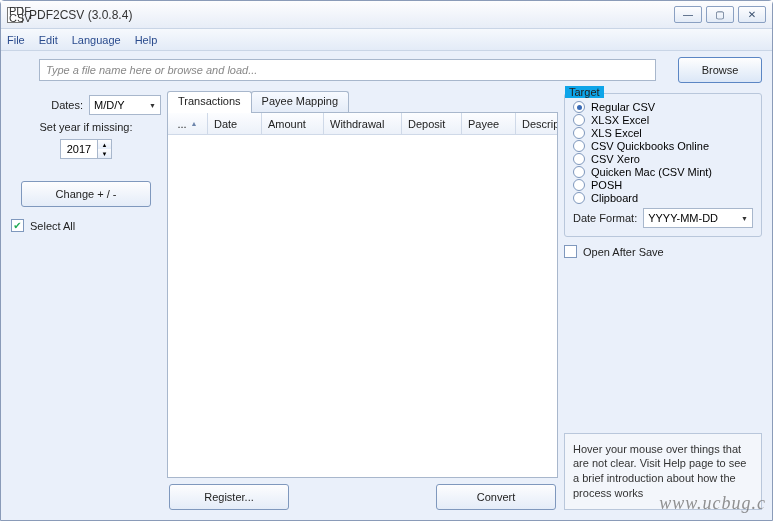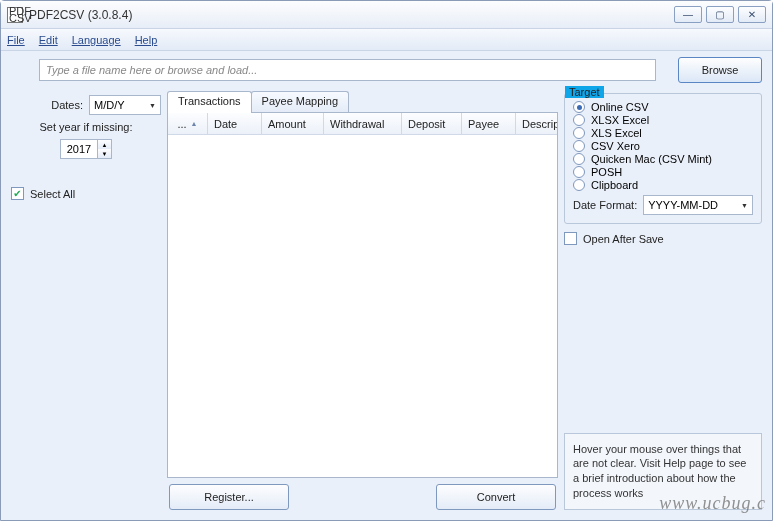--- a/index.html
+++ b/index.html
@@ -5,21 +5,21 @@
 * { box-sizing: border-box; font-family: Tahoma, "Segoe UI", sans-serif; font-size: 11px; }
 body { margin: 0; background: #fff; }
 .window { width: 773px; height: 521px; border: 1px solid #8a9bb8; background: #eaf0fa; display: flex; flex-direction: column; border-radius: 4px 4px 0 0; position: relative; justify-content: flex-end; }
 .titlebar { height: 28px; background: linear-gradient(#fdfdfe,#e7edf7); display: flex; align-items: center; padding: 0 6px; border-bottom: 1px solid #c9d5e6; }
 .titlebar .ico { width: 16px; height: 16px; background: #fff; border: 1px solid #777; margin-right: 6px; font-size: 6px; line-height: 7px; padding: 0 1px; color: #333; display:flex; flex-direction:column; justify-content:center;}
 .titlebar .ico span{display:block;}
 .title { color: #333; font-size: 12px; }
 .winctrls { margin-left: auto; display: flex; gap: 4px; }
 .winbtn { width: 28px; height: 17px; border: 1px solid #8aa0c2; border-radius: 2px; background: linear-gradient(#fdfdfe,#e3ebf7); display: flex; align-items: center; justify-content: center; color: #3a506f; font-size: 10px; cursor:default;}
 .menubar { height: 22px; background: linear-gradient(#f6f9fd,#e3ebf7); border-bottom: 1px solid #c9d5e6; display: flex; align-items: center; padding: 0 6px; gap: 14px; color: #2a4b8d; }
-.menubar span { cursor: default; text-decoration: underline; }
+.menubar span { cursor: default; }
 .toolbar { padding: 6px 10px; display: flex; gap: 22px; align-items: center; margin-left: 28px; }
 .filein { flex: 1; height: 22px; border: 1px solid #a8b7cc; background: #fff; padding: 0 6px; font-style: italic; color: #888; display:flex; align-items:center;}
 .btn { height: 26px; min-width: 84px; border: 1px solid #7f98bd; border-radius: 3px; background: linear-gradient(#fdfdfe,#e4ecf8); display: inline-flex; align-items: center; justify-content: center; padding: 0 12px; cursor: default; color:#222;}
 .btn.browse{ background: linear-gradient(#fefefe,#dbe7f7); border-color:#5b86c4;}
 .body { flex: 1; display: flex; padding: 2px 10px 10px 10px; gap: 6px; min-height:0;}
 .leftcol { width: 150px; display: flex; flex-direction: column; gap: 6px; padding-top:4px;}
 .row { display: flex; align-items: center; gap: 6px; }
 .lbl { color: #222; }
 select, .spin input { border: 1px solid #a8b7cc; background: #fff; height: 20px; font-size:11px;}
 .sel { height: 20px; width: 72px; }
@@ -96,20 +96,21 @@
       <div class="row" style="justify-content:center;">
         <div class="spin">
           <input value="2017" style="">
           <div class="spinbtns">
             <div>▲</div>
             <div>▼</div>
           </div>
         </div>
       </div>
       <div style="height:10px;"></div>
+      <div class="btn" style="width:130px; align-self:center;">Change + / -</div>
       <div class="row" style="margin-top:6px;">
         <span class="chk">✔</span>
         <span class="lbl">Select All</span>
       </div>
     </div>
 
     <div class="center">
       <div class="tabs">
         <div class="tab active">Transactions</div>
         <div class="tab">Payee Mapping</div>
@@ -133,29 +134,33 @@
         <div class="btn" style="min-width:120px;">Register...</div>
         <div class="btn" style="min-width:120px;">Convert</div>
       </div>
     </div>
 
     <div class="rightcol">
       <div class="group">
         <span class="legend">Target</span>
         <div class="radio">
             <span class="rdot sel"></span>
-            <span>Online CSV</span>
+            <span>Regular CSV</span>
           </div>
         <div class="radio">
             <span class="rdot"></span>
             <span>XLSX Excel</span>
           </div>
         <div class="radio">
             <span class="rdot"></span>
             <span>XLS Excel</span>
+          </div>
+        <div class="radio">
+            <span class="rdot"></span>
+            <span>CSV Quickbooks Online</span>
           </div>
         <div class="radio">
             <span class="rdot"></span>
             <span>CSV Xero</span>
           </div>
         <div class="radio">
             <span class="rdot"></span>
             <span>Quicken Mac (CSV Mint)</span>
           </div>
         <div class="radio">

